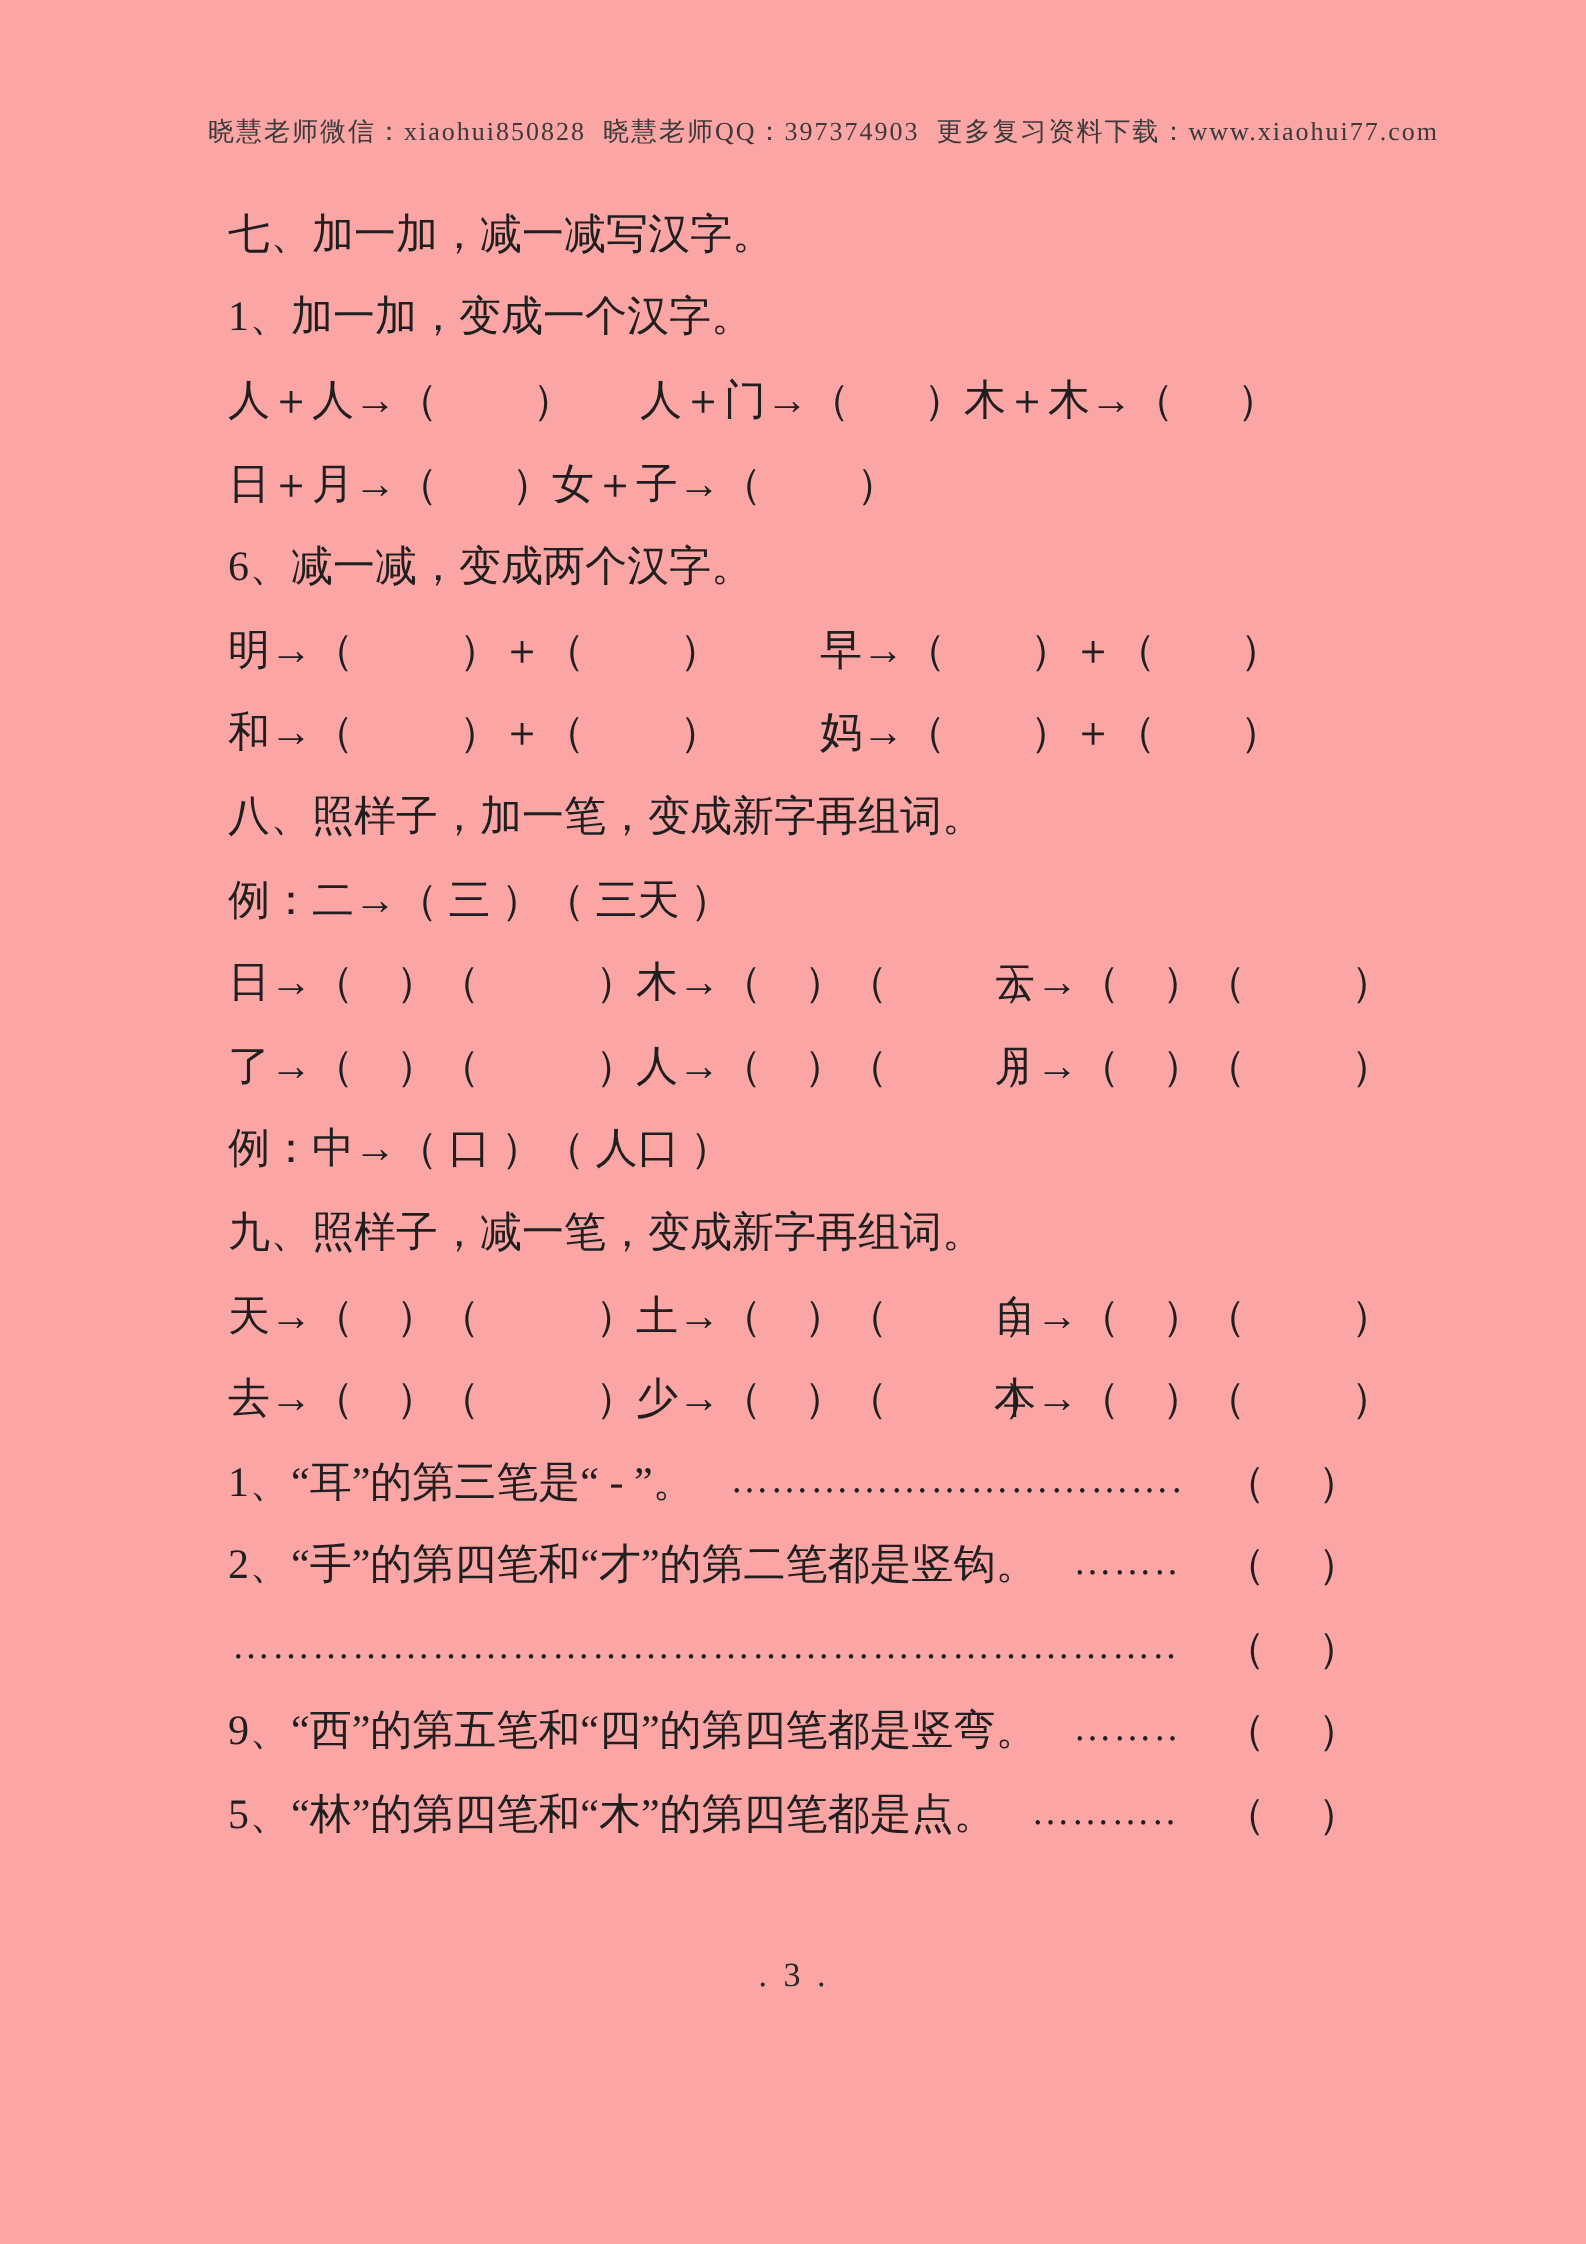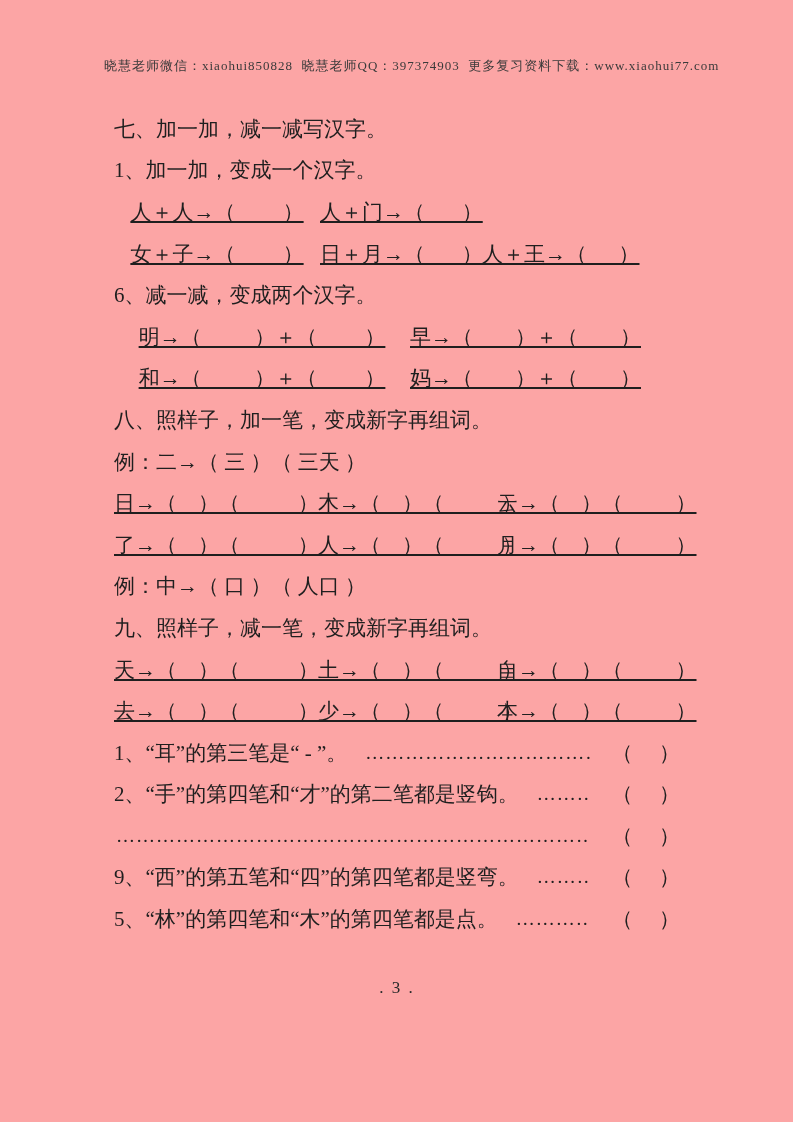--- a/index.html
+++ b/index.html
@@ -11,30 +11,29 @@
     color:#1f1f1f;
     overflow:hidden;
     margin:0 auto;
   }
   .header{
     position:absolute;top:57px;left:104px;right:80px;
     font-size:13px;color:#3a3a3a;letter-spacing:1px;
     white-space:pre;
   }
   .content{
-    position:absolute;top:108px;left:114px;width:566px;
+    position:absolute;top:96px;left:114px;width:566px;
     font-size:21px;
-    text-align:center;
   }
   .line{
     height:41.6px;
     display:flex;align-items:center;
     white-space:pre;
   }
-  .col{display:inline-block;white-space:pre;text-decoration:underline;}
+  .col{display:inline-block;white-space:pre;}
   .cols7 .a{width:206px}
   .cols7 .b{width:162px}
   .cols2 .a{width:296px}
   .cols89 .a{width:204px}
   .cols89 .b{width:179px}
   .judge{display:flex;align-items:center;gap:16px;}
   .judge .stmt{white-space:pre;flex:0 0 auto;}
   .judge .leader{
     flex:1 1 auto;overflow:hidden;white-space:nowrap;
     margin:0 6px 0 2px;letter-spacing:1px;
@@ -56,26 +55,26 @@
 
   <div class="content">
 
     <div class="line">七、加一加，减一减写汉字。</div>
 
     <div class="line">1、加一加，变成一个汉字。</div>
 
     <div class="line cols7">
       <span class="col a">人＋人→（         ）</span>
       <span class="col b">人＋门→（       ）</span>
+      <span class="col c">木＋木→（      ）</span>
     </div>
 
     <div class="line cols7">
+      <span class="col b">日＋月→（       ）</span>
       <span class="col a">女＋子→（         ）</span>
-      <span class="col b">日＋月→（       ）</span>
-      <span class="col c">人＋王→（      ）</span>
     </div>
 
     <div class="line">6、减一减，变成两个汉字。</div>
 
     <div class="line cols2">
       <span class="col a">明→（          ）＋（         ）</span>
       <span class="col c">早→（        ）＋（        ）</span>
     </div>
 
     <div class="line cols2">

